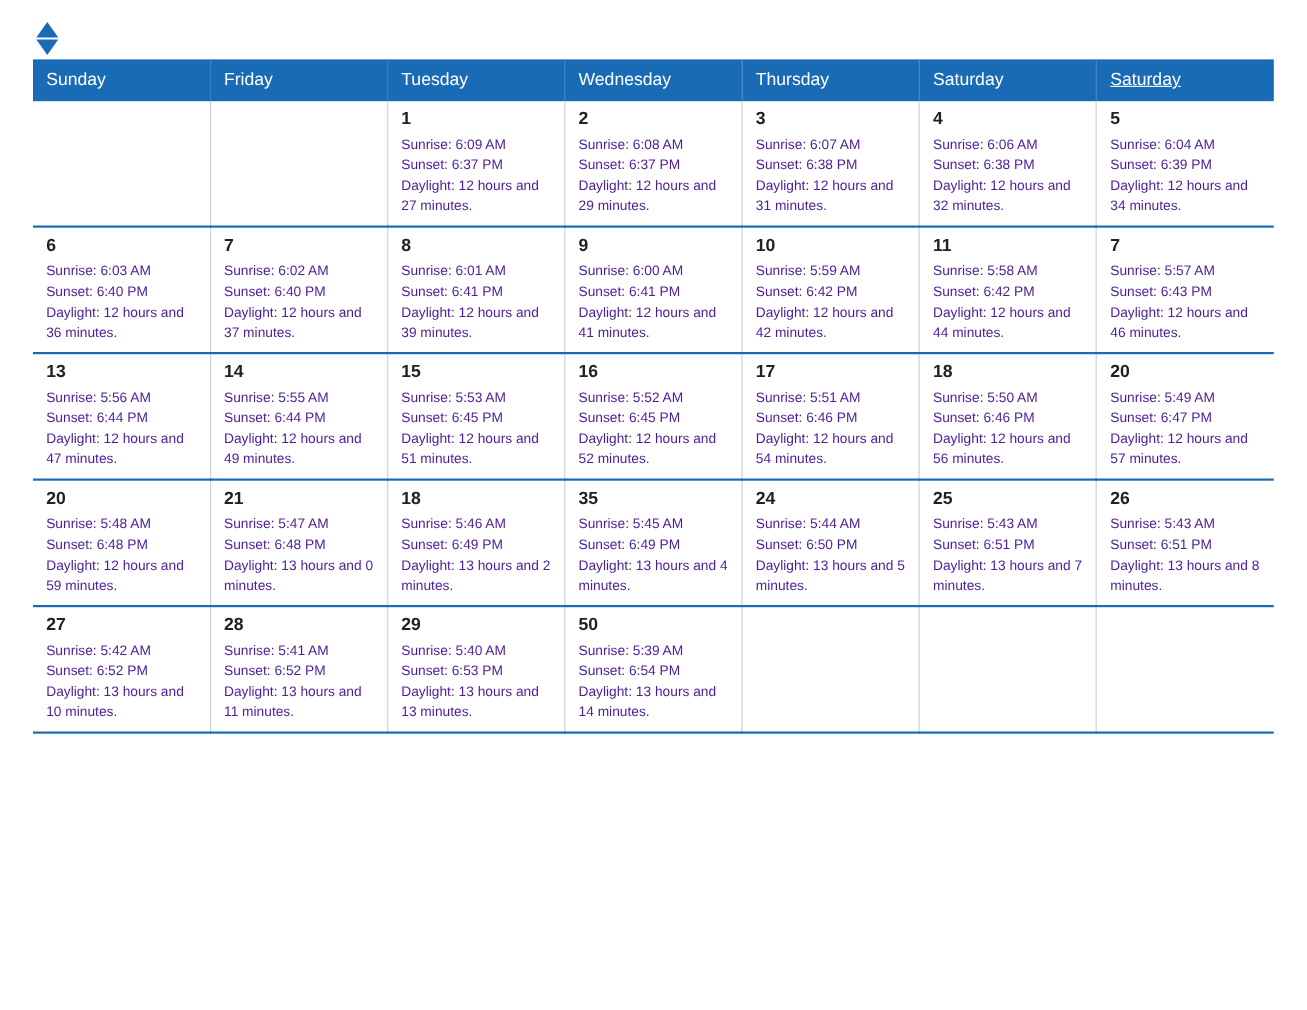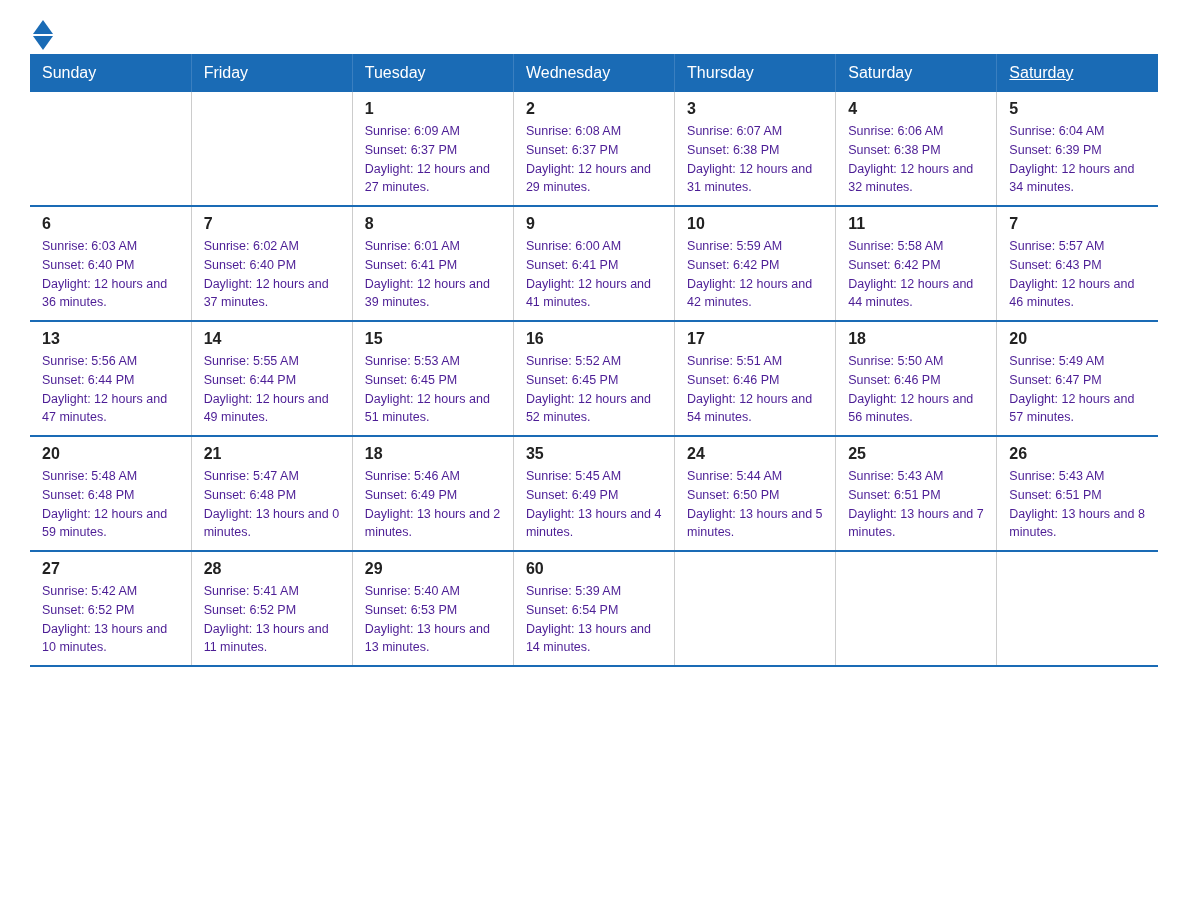--- a/index.html
+++ b/index.html
@@ -249,21 +249,21 @@
         </td>
         <td>
           <span class="day-number">28</span>
           <div class="day-info">Sunrise: 5:41 AM<br>Sunset: 6:52 PM<br>Daylight: 13 hours and 11 minutes.</div>
         </td>
         <td>
           <span class="day-number">29</span>
           <div class="day-info">Sunrise: 5:40 AM<br>Sunset: 6:53 PM<br>Daylight: 13 hours and 13 minutes.</div>
         </td>
         <td>
-          <span class="day-number">60</span>
+          <span class="day-number">50</span>
           <div class="day-info">Sunrise: 5:39 AM<br>Sunset: 6:54 PM<br>Daylight: 13 hours and 14 minutes.</div>
         </td>
         <td></td>
         <td></td>
         <td></td>
       </tr>
     </tbody>
 </table>
 
 </body></html>

